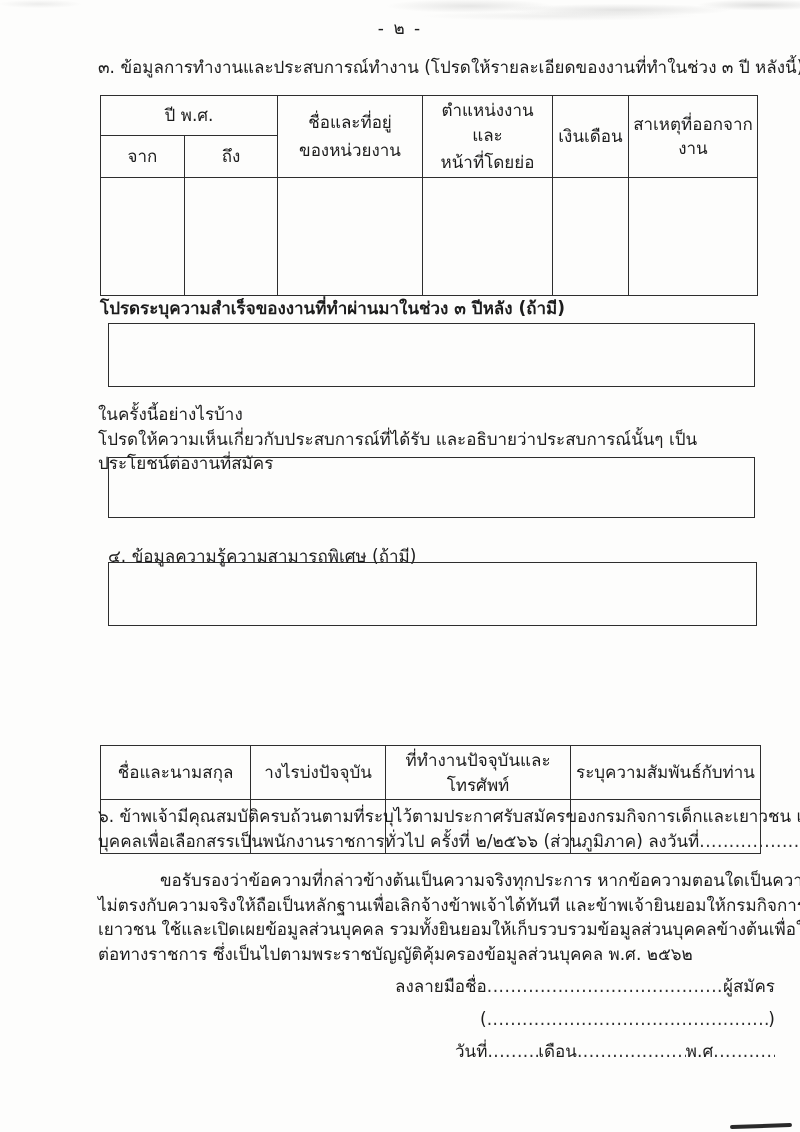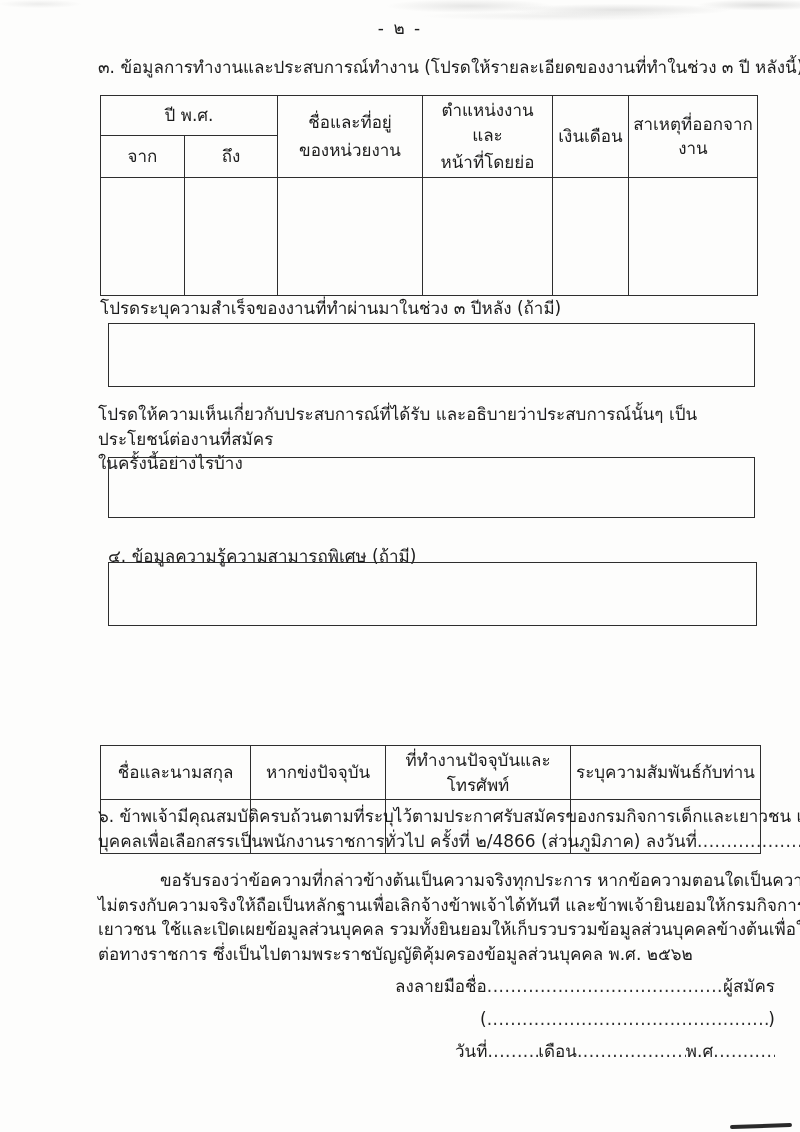--- a/index.html
+++ b/index.html
@@ -95,59 +95,59 @@
       <td></td>
       <td></td>
       <td></td>
       <td></td>
       <td></td>
       <td></td>
     </tr>
   </tbody>
     </table>
 
-  <div class="abs" style="top:296px; left:100px;">โปรดระบุความสำเร็จของงานที่ทำผ่านมาในช่วง ๓ ปีหลัง (ถ้ามี)</div>
+  <div class="abs" style="top:296px; left:100px;font-weight:bold;">โปรดระบุความสำเร็จของงานที่ทำผ่านมาในช่วง ๓ ปีหลัง (ถ้ามี)</div>
   <div class="abs fillbox" style="top:323px; left:108px; width:647px; height:64px;"></div>
 
   <div class="abs" style="top:402px; left:98px; width:660px;">
+    <span class="line2">ในครั้งนี้อย่างไรบ้าง</span>
     <span class="line2">โปรดให้ความเห็นเกี่ยวกับประสบการณ์ที่ได้รับ และอธิบายว่าประสบการณ์นั้นๆ เป็นประโยชน์ต่องานที่สมัคร</span>
-    <span class="line2">ในครั้งนี้อย่างไรบ้าง</span>
   </div>
   <div class="abs fillbox" style="top:457px; left:108px; width:647px; height:61px;"></div>
 
   <div class="abs sec-title" style="top:544px; left:108px;">๔.  ข้อมูลความรู้ความสามารถพิเศษ (ถ้ามี)</div>
   <div class="abs fillbox" style="top:562px; left:108px; width:649px; height:64px;"></div>
 
 
   <table class="abs" style="top:699px; left:100px; width:660px;margin-top:46px;">
     <colgroup>
       <col style="width:150px">
         <col style="width:135px">
         <col style="width:185px">
         <col style="width:190px">
     </colgroup>
     <tbody>
         <tr style="height:36px;">
       <th>ชื่อและนามสกุล</th>
-      <th>หากข่งปัจจุบัน</th>
+      <th>างไรบ่งปัจจุบัน</th>
       <th>ที่ทำงานปัจจุบันและโทรศัพท์</th>
       <th>ระบุความสัมพันธ์กับท่าน</th>
     </tr>
     <tr style="height:54px;">
       <td></td>
       <td></td>
       <td></td>
       <td></td>
     </tr>
   </tbody>
     </table>
 
   <div class="abs" style="top:804px; left:98px; width:665px;">
     <span class="para-line">๖.  ข้าพเจ้ามีคุณสมบัติครบถ้วนตามที่ระบุไว้ตามประกาศรับสมัครของกรมกิจการเด็กและเยาวชน เรื่อง รับสมัคร</span>
-    <span class="para-line"><span>บุคคลเพื่อเลือกสรรเป็นพนักงานราชการทั่วไป ครั้งที่ ๒/4866 (ส่วนภูมิภาค) ลงวันที่</span><span class="dots">............................................</span></span>
+    <span class="para-line"><span>บุคคลเพื่อเลือกสรรเป็นพนักงานราชการทั่วไป ครั้งที่ ๒/๒๕๖๖ (ส่วนภูมิภาค) ลงวันที่</span><span class="dots">............................................</span></span>
   </div>
 
   <div class="abs" style="top:868px; left:98px; width:665px;">
     <span class="para-line indent">ขอรับรองว่าข้อความที่กล่าวข้างต้นเป็นความจริงทุกประการ หากข้อความตอนใดเป็นความเท็จหรือ</span>
     <span class="para-line">ไม่ตรงกับความจริงให้ถือเป็นหลักฐานเพื่อเลิกจ้างข้าพเจ้าได้ทันที และข้าพเจ้ายินยอมให้กรมกิจการเด็กและ</span>
     <span class="para-line">เยาวชน ใช้และเปิดเผยข้อมูลส่วนบุคคล รวมทั้งยินยอมให้เก็บรวบรวมข้อมูลส่วนบุคคลข้างต้นเพื่อใช้ประโยชน์</span>
     <span class="para-line">ต่อทางราชการ ซึ่งเป็นไปตามพระราชบัญญัติคุ้มครองข้อมูลส่วนบุคคล พ.ศ. ๒๕๖๒</span>
   </div>
 
   <div class="abs" style="top:974px; left:395px; width:380px;">

